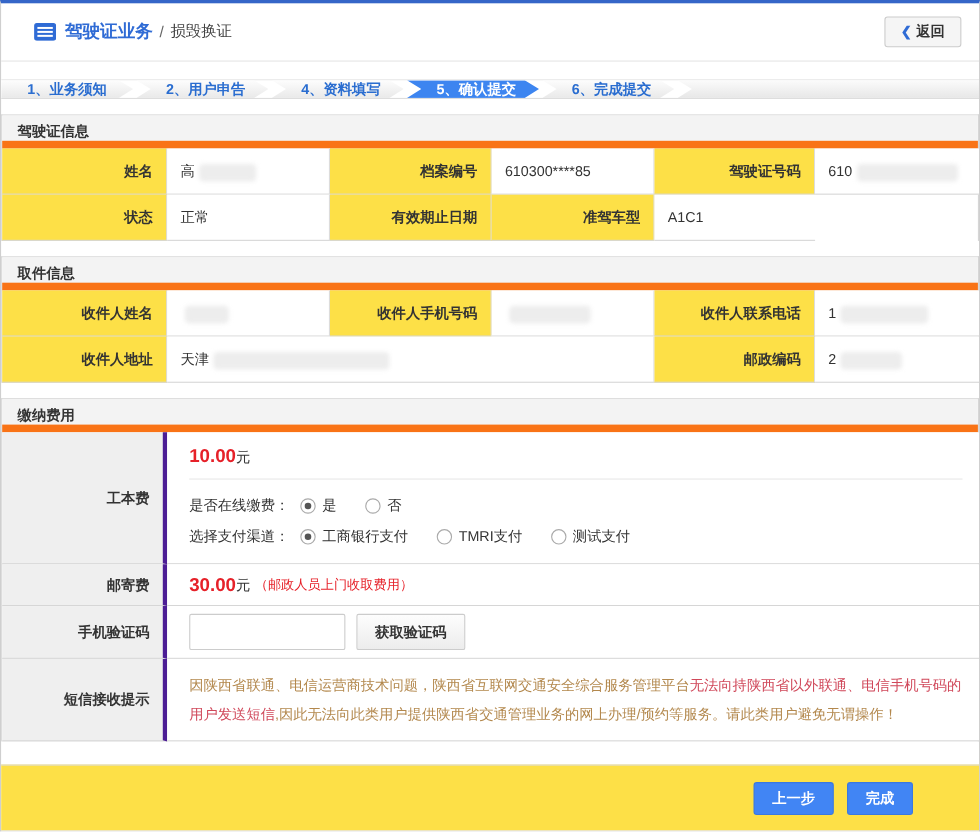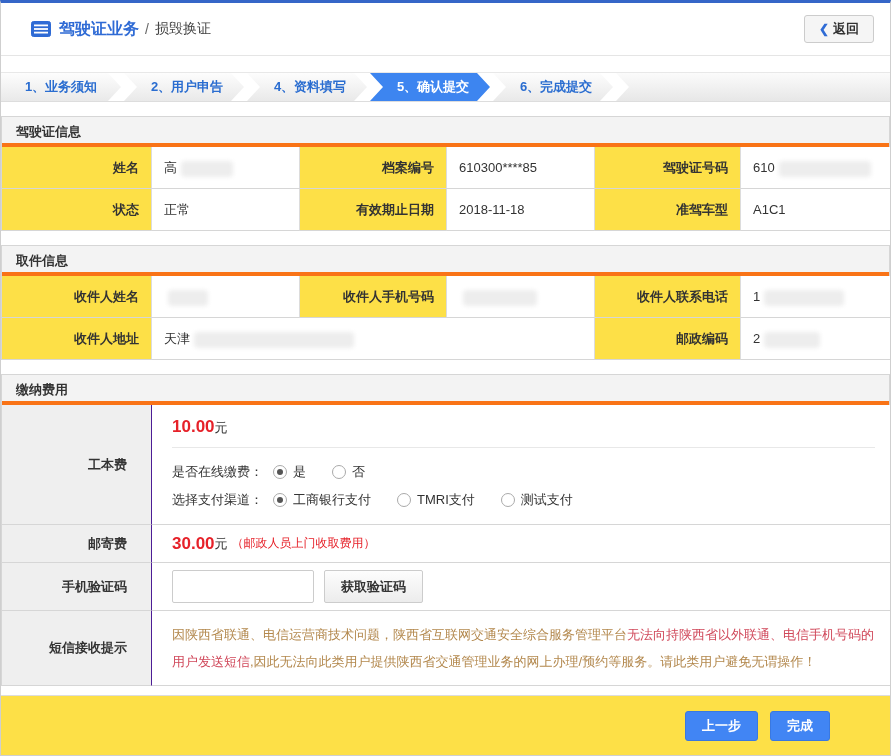--- a/index.html
+++ b/index.html
@@ -17,49 +17,49 @@
   .hdr-sep { color:#666; margin:0 6px; font-size:14px; }
   .hdr-sub { color:#444; font-size:14px; }
   .spacer { flex:1; }
   .back-btn {
     background:#f5f5f5; border:1px solid #ccc; border-radius:3px; height:28px;
     padding:0 14px; display:flex; align-items:center; cursor:pointer; font-size:13px; color:#333; font-weight:bold;
   }
   .back-btn .chev { color:#2f6bd5; margin-right:4px; font-weight:bold; font-size:12px; }
 
   
-  .wizard { margin-top:16px; height:30px; background:#fff; border-top:1px solid #e8e8e8; border-bottom:1px solid #ddd; display:flex; gap:3px; }
+  .wizard { margin-top:16px; height:18px; background:#fff; border-top:1px solid #e8e8e8; border-bottom:1px solid #ddd; display:flex; gap:3px; }
   .step {
     width:120px; height:100%; display:flex; align-items:center; justify-content:center;
     background:linear-gradient(#fdfdfd,#e9e9e9); color:#2a6dd0; font-weight:bold; font-size:13px; cursor:pointer;
     clip-path:polygon(0 0, calc(100% - 13px) 0, 100% 50%, calc(100% - 13px) 100%, 0 100%, 13px 50%);
     padding-left:6px;
   }
   .step.first { clip-path:polygon(0 0, calc(100% - 13px) 0, 100% 50%, calc(100% - 13px) 100%, 0 100%); padding-left:0; }
   .step.active { background:#3d85f0; color:#fff; }
   .step-filler { flex:1; background:linear-gradient(#fbfbfb,#e7e7e7);
     clip-path:polygon(0 0, 100% 0, 100% 100%, 0 100%, 13px 50%); }
 
   
   .tbl { border:1px solid #d6d6d6; border-bottom:none; margin-top:14px; }
-  .tbl-title { background:#f3f3f3; border-bottom:4px solid #f97316; height:30px; line-height:29px; padding-left:14px; font-weight:bold; color:#333; }
+  .tbl-title { background:#f3f3f3; border-bottom:7px solid #f97316; height:30px; line-height:29px; padding-left:14px; font-weight:bold; color:#333; }
   .grid6 { display:grid; grid-template-columns:150px 148px 147px 148px 146px 150px; }
   .cell { border-right:1px solid #dcdcdc; border-bottom:1px solid #d6d6d6; height:42px; line-height:41px; overflow:hidden; white-space:nowrap; }
   .cell.lastcol { border-right:none; }
   .cell.lbl { background:#fde047; text-align:right; padding-right:12px; font-weight:bold; color:#333; }
   .cell.val { background:#fff; padding-left:12px; color:#333; }
   .span3 { grid-column:2 / 5; }
 
   .smudge { display:inline-block; vertical-align:middle; height:16px; border-radius:4px;
     background:#ededed; filter:blur(2px); margin-left:4px; }
 
   
   .grid2 { display:grid; grid-template-columns:150px 739px; }
   .fcell { border-bottom:1px solid #d6d6d6; }
-  .flbl { background:#efefef; border-right:1px solid #4c1d95; text-align:right; padding-right:24px; font-weight:bold; display:flex; align-items:center; justify-content:flex-end; }
+  .flbl { background:#efefef; border-right:4px solid #4c1d95; text-align:right; padding-right:12px; font-weight:bold; display:flex; align-items:center; justify-content:flex-end; }
   .fval { background:#fff; padding:0 16px 0 20px; }
 
   .amount-row { padding:12px 0 10px 0; }
   .amount { color:#e62129; font-size:17px; font-weight:bold; }
   .amount-unit { color:#333; font-size:13px; }
   .fee-note { color:#e62129; font-size:12px; margin-left:4px; }
   .pay-block { border-top:1px solid #e8e8e8; padding:10px 0 10px 0; }
   .pay-line { display:flex; align-items:center; height:28px; color:#333; }
   .pay-q { margin-right:10px; }
   .radio-opt { display:flex; align-items:center; margin-right:26px; cursor:pointer; }
@@ -117,21 +117,20 @@
       <div class="cell lbl">姓名</div>
       <div class="cell val"><span>高</span><span class="smudge" style="width:52px"></span></div>
       <div class="cell lbl">档案编号</div>
       <div class="cell val"><span>610300****85</span></div>
       <div class="cell lbl">驾驶证号码</div>
       <div class="cell val lastcol"><span>610</span><span class="smudge" style="width:92px"></span></div>
 
       <div class="cell lbl">状态</div>
       <div class="cell val"><span>正常</span></div>
       <div class="cell lbl">有效期止日期</div>
-      <div class="cell val"><span>2018-11-18</span></div>
       <div class="cell lbl">准驾车型</div>
       <div class="cell val lastcol"><span>A1C1</span></div>
     </div>
   </div>
 
   <div class="tbl">
     <div class="tbl-title">取件信息</div>
     <div class="grid6">
       <div class="cell lbl">收件人姓名</div>
       <div class="cell val"><span></span><span class="smudge" style="width:40px"></span></div>

